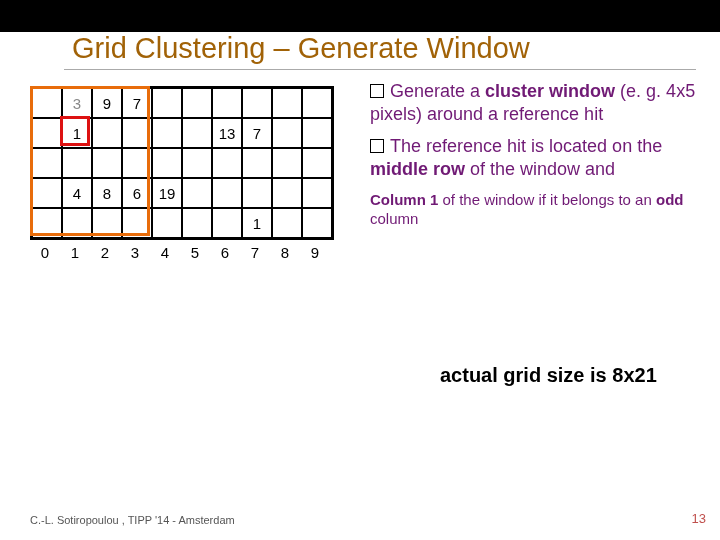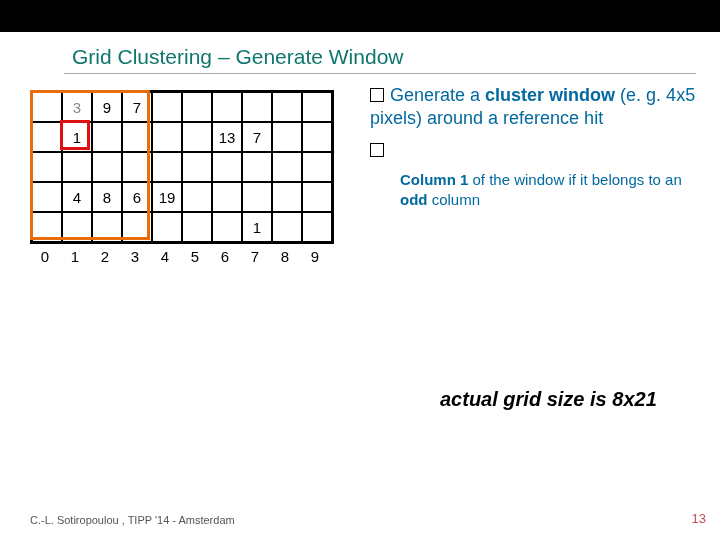--- a/index.html
+++ b/index.html
@@ -11,23 +11,23 @@
     font-family: Arial, Helvetica, sans-serif;
     overflow: hidden;
     position: relative;
   }
   .topbar {
     width: 100%;
     height: 32px;
     background: #000;
   }
   .title {
-    font-size: 21px;
-    color: #0f766e;
-    margin: 13px 0 4px 72px;
+    font-size: 29px;
+    color: #a16207;
+    margin: 0 0 4px 72px;
     letter-spacing: 0px;
   }
   .title-underline {
     border-bottom: 1px solid #aaa;
     margin: 0 24px 0 64px;
   }
   .content {
     position: relative;
     margin-top: 10px;
   }
@@ -95,47 +95,45 @@
     color: #000;
   }
   
   .bullets {
     position: absolute;
     left: 370px;
     top: 0;
     width: 340px;
     font-size: 18px;
     line-height: 1.3;
-    color: #0369a1;
+    color: #701a75;
   }
   .bullet {
     margin-bottom: 8px;
   }
   .bullet .box {
     display: inline-block;
     width: 12px;
     height: 12px;
     border: 1.5px solid #000;
     margin-right: 6px;
     vertical-align: -1px;
   }
   .subbullet {
     font-size: 15px;
-    margin-left: 30px;
     margin-top: 4px;
   }
   .subbullet .box {
     width: 10px;
     height: 10px;
   }
   .truncated-note {
     position: absolute;
     left: 440px;
-    top: 388px;
-    font-style: italic;
+    top: 364px;
     font-weight: bold;
     font-size: 20px;
     color: #000;
   }
   .footer {
     position: absolute;
     bottom: 14px;
     left: 16px;
     font-size: 11px;
     color: #555;
@@ -226,21 +224,21 @@
         <span>8</span>
         <span>9</span>
       </div>
   </div>
 
   <div class="bullets">
     <div class="bullet">
       <span class="box"></span><span id="b0">Generate a <b>cluster window</b> (e. g. 4x5 pixels) around a reference hit</span>
     </div>
     <div class="bullet">
-      <span class="box"></span>
+      <span class="box"></span><span id="b1">The reference hit is located on the <b>middle row</b> of the window and</span>
     </div>
     <div class="subbullet">
       <span class="box"></span><span id="sb"><b>Column 1</b> of the window if it belongs to an <b>odd</b> column</span>
     </div>
   </div>
 
 </div>
 
 <div class="truncated-note">actual grid size is 8x21</div>
 

